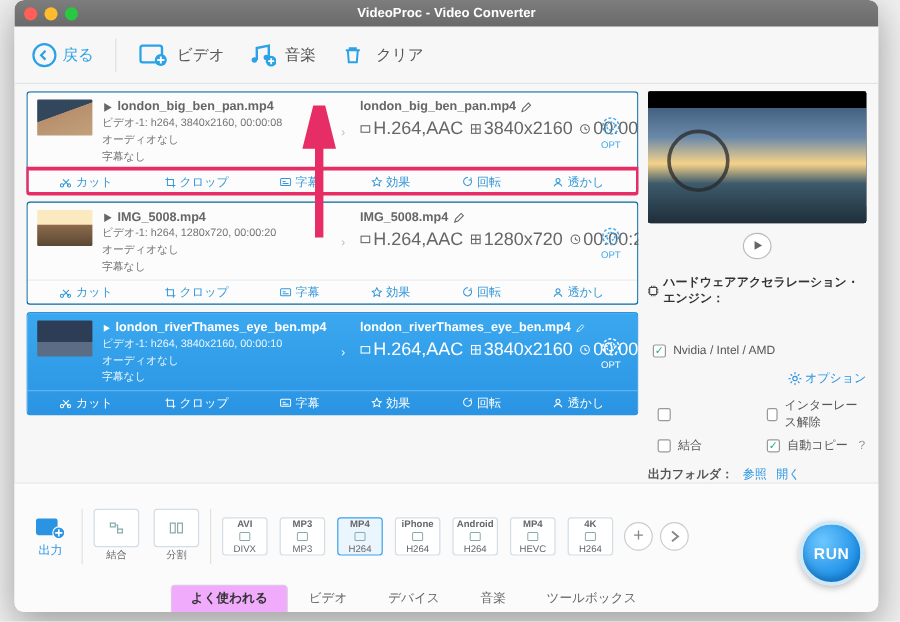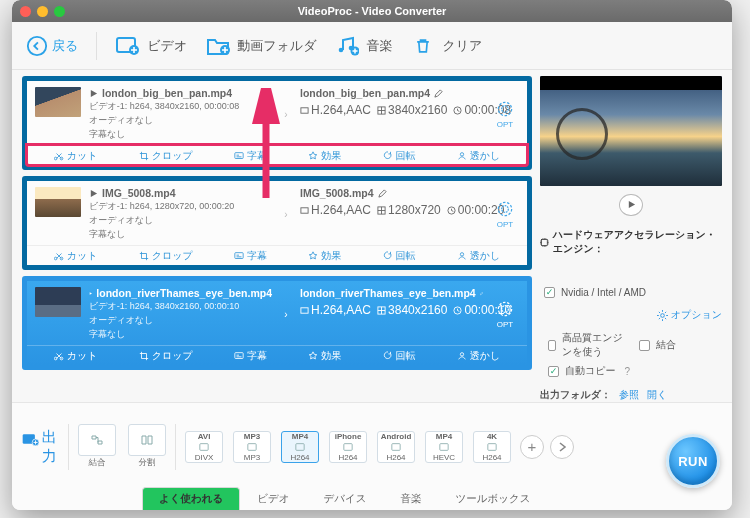--- a/index.html
+++ b/index.html
@@ -27,37 +27,37 @@
   .sep{ width:1px; height:28px; background:#e0e0e0;}
   .tbtn{ display:flex; align-items:center; gap:6px; font-size:13px; color:#555; cursor:pointer;}
   .tbtn .ic{ width:26px; height:22px; display:flex; align-items:center; justify-content:center; color:#2aa2e8;}
   .tbtn .ic svg{ width:24px;height:20px;}
   .tbtn.trash .ic{ color:#2aa2e8;}
   
   
   .body{ flex:1; display:flex; min-height:0; padding:6px 10px 0 10px; gap:8px;}
   .list{ flex:1; display:flex; flex-direction:column; gap:6px; overflow:hidden;}
   
-  .card{ border:5px solid #0369a1; border-radius:3px; background:#fcfcfc; font-size:10px; color:#666; position:relative;}
+  .card{ border:1px solid #0369a1; border-radius:3px; background:#fcfcfc; font-size:10px; color:#666; position:relative;}
   .card.sel{ background:linear-gradient(#3aa8ef,#2a94e3); color:#fff; border-color:#2a94e3;}
   .card .row{ display:flex; align-items:flex-start; padding:6px 8px 4px 8px; gap:8px;}
   .thumb{ width:46px; height:30px; background:#223; flex:0 0 46px; background-size:cover; border-radius:1px;}
   .th-ben{ background:linear-gradient(160deg,#32465c 40%,#b88f6e 41%,#c1a27a);}
   .th-wheel{ background:linear-gradient(180deg,#fbe9c0 40%,#8d6b4c 41%,#5a4833);}
   .th-thames{ background:linear-gradient(180deg,#2d3d55 60%,#5a6d84 61%);}
   .meta{ flex:1; min-width:0;}
   .fname{ display:flex; align-items:center; gap:4px; font-size:10.5px; font-weight:600;}
   .fname svg{width:9px;height:9px;}
   .card.sel .fname{color:#fff}
   .mline{ font-size:9px; margin-top:1px; opacity:.9;}
   .arrow-col{ width:12px; display:flex; align-items:center; justify-content:center; align-self:center; color:#bbb;}
   .card.sel .arrow-col{color:#fff}
   .out{ flex:1; min-width:0;}
   .out .fname{ justify-content:flex-start;}
-  .chips{ display:flex; gap:6px; align-items:flex-end; margin-top:4px; font-size:12px;}
+  .chips{ display:flex; gap:6px; align-items:flex-end; margin-top:4px; font-size:15px;}
   .chips span{ display:flex; align-items:center; gap:2px;}
   .chips svg{width:9px;height:9px;}
   .gear{ width:28px; display:flex; flex-direction:column; align-items:center; gap:1px; align-self:center; color:#42a7e9;}
   .card.sel .gear{color:#fff}
   .gear svg{width:20px;height:20px;}
   .gear .opt{ font-size:8px;}
   .actions{ height:20px; border-top:1px solid rgba(0,0,0,.06); display:flex; align-items:center; justify-content:space-around; padding:0 6px;}
   .card.sel .actions{ border-top-color:rgba(255,255,255,.25);}
   .act{ display:flex; align-items:center; gap:3px; font-size:10px; color:#3396d8; cursor:pointer;}
   .card.sel .act{ color:#fff;}
@@ -86,34 +86,34 @@
   .opt-btn svg{width:11px;height:11px}
   .hw-grid{ display:grid; grid-template-columns:1fr 1fr; gap:2px 4px; margin-top:2px; padding-left:4px;}
   .out-folder{ margin-top:6px; display:flex; align-items:center; gap:8px;}
   .out-folder .lbl{ font-weight:600;}
   .out-folder .lnk{ color:#2a94e3; cursor:pointer;}
   .out-path{ font-size:9.5px; color:#888; padding:3px 4px; border:1px solid #e3e3e3; border-radius:2px; margin-top:2px; overflow:hidden; white-space:nowrap;}
   
   
   .bottom{ height:108px; border-top:1px solid #e6e6e6; background:#fbfbfb; position:relative; display:flex; flex-direction:column;}
   .presets{ flex:1; display:flex; align-items:center; gap:6px; padding:6px 60px 0 10px;}
-  .left-out{ width:40px; display:flex; flex-direction:row; gap:2px; color:#2a94e3; font-size:15px;}
+  .left-out{ width:40px; display:flex; flex-direction:column; align-items:center; gap:2px; color:#2a94e3; font-size:10px;}
   .left-out svg{width:26px;height:22px}
   .vline{ width:1px; height:46px; background:#e2e2e2;}
   .pill{ width:44px; display:flex; flex-direction:column; align-items:center; gap:1px; font-size:8.5px; color:#666;}
   .pill .box{ width:38px; height:32px; border:1px solid #d3dde5; border-radius:3px; display:flex; flex-direction:column; align-items:center; justify-content:center; gap:1px; background:#fff; font-size:8px; cursor:pointer;}
   .pill .box.sel{ border-color:#3aa2ea; background:#eaf5fd;}
   .pill .box svg{width:14px;height:12px;color:#8aa}
   .pill .lab{ font-weight:600;}
   .scroll-r{ width:24px;height:24px;border:1px solid #ccc;border-radius:50%;display:flex;align-items:center;justify-content:center;cursor:pointer;background:#fff}
   .plus{ width:24px;height:24px;border:1px solid #ccc;border-radius:50%;display:flex;align-items:center;justify-content:center;cursor:pointer;background:#fff;font-size:15px;color:#888}
   
   .tabs{ height:26px; display:flex; align-items:flex-end; gap:0; padding-left:130px;}
   .tab{ padding:4px 16px; font-size:10.5px; color:#666; cursor:pointer; border:1px solid transparent; border-bottom:none; border-radius:4px 4px 0 0;}
-  .tab.active{ background:#22c55e; border-color:#d8d8d8; color:#333; font-weight:600;}
+  .tab.active{ background:#f0abfc; border-color:#d8d8d8; color:#333; font-weight:600;}
   
   .run{ position:absolute; right:12px; bottom:22px; width:54px; height:54px; border-radius:50%;
         background:radial-gradient(circle at 35% 30%, #6cc7ff, #1d8ee6 70%);
         border:3px solid #cfe8f8; box-shadow:0 2px 6px rgba(0,0,0,.25), inset 0 -3px 6px rgba(0,0,0,.2);
         color:#fff; font-weight:800; font-size:13px; display:flex; align-items:center; justify-content:center;
         letter-spacing:.5px; cursor:pointer;}
 </style>
 </head>
 <body>
 
@@ -138,30 +138,20 @@
     <div class="sep"></div>
     <div class="tbtn">
       <span class="ic">
           <svg viewBox="0 0 24 20">
             <rect x="1" y="2" width="18" height="14" rx="2" fill="none" stroke="currentColor" stroke-width="2"></rect>
             <circle cx="18" cy="14" r="5" fill="#2aa2e8"></circle>
             <path d="M18 11v6M15 14h6" stroke="#fff" stroke-width="1.6"></path>
           </svg>
         </span>
       <span>ビデオ</span>
-    </div>
-    <div class="tbtn">
-      <span class="ic">
-          <svg viewBox="0 0 24 20">
-            <path d="M2 4h7l2 3h11v9a2 2 0 0 1-2 2H2z" fill="none" stroke="currentColor" stroke-width="2"></path>
-            <circle cx="19" cy="14" r="5" fill="#2aa2e8"></circle>
-            <path d="M19 11v6M16 14h6" stroke="#fff" stroke-width="1.6"></path>
-          </svg>
-        </span>
-      <span>動画フォルダ</span>
     </div>
     <div class="tbtn">
       <span class="ic">
           <svg viewBox="0 0 24 20">
             <path d="M8 14V4l10-2v10" fill="none" stroke="currentColor" stroke-width="2"></path>
             <circle cx="6" cy="14" r="2.3" fill="currentColor"></circle>
             <circle cx="16" cy="12" r="2.3" fill="currentColor"></circle>
             <circle cx="20" cy="15" r="4.5" fill="#2aa2e8"></circle>
             <path d="M20 12.5v5M17.5 15h5" stroke="#fff" stroke-width="1.5"></path>
           </svg>
@@ -468,21 +458,24 @@
           <svg viewBox="0 0 12 12">
               <circle cx="6" cy="6" r="2" fill="none" stroke="currentColor"></circle>
               <path d="M6 0v2M6 10v2M0 6h2M10 6h2M2 2l1.4 1.4M8.6 8.6L10 10M10 2 8.6 3.4M3.4 8.6 2 10" stroke="currentColor"></path>
             </svg>
           <span>オプション</span>
         </span>
       </div>
       <div class="hw-grid">
         <div class="hw-row">
             <span class="cb"></span>
-            <span>高品質エンジンを使う</span>
+          </div>
+        <div class="hw-row">
+            <span class="cb"></span>
+            <span>インターレース解除</span>
           </div>
         <div class="hw-row">
             <span class="cb"></span>
             <span>結合</span>
           </div>
         <div class="hw-row">
             <span class="cb checked"></span>
             <span>自動コピー</span>
             <span style="margin-left:3px;opacity:.6">?</span>
           </div>

